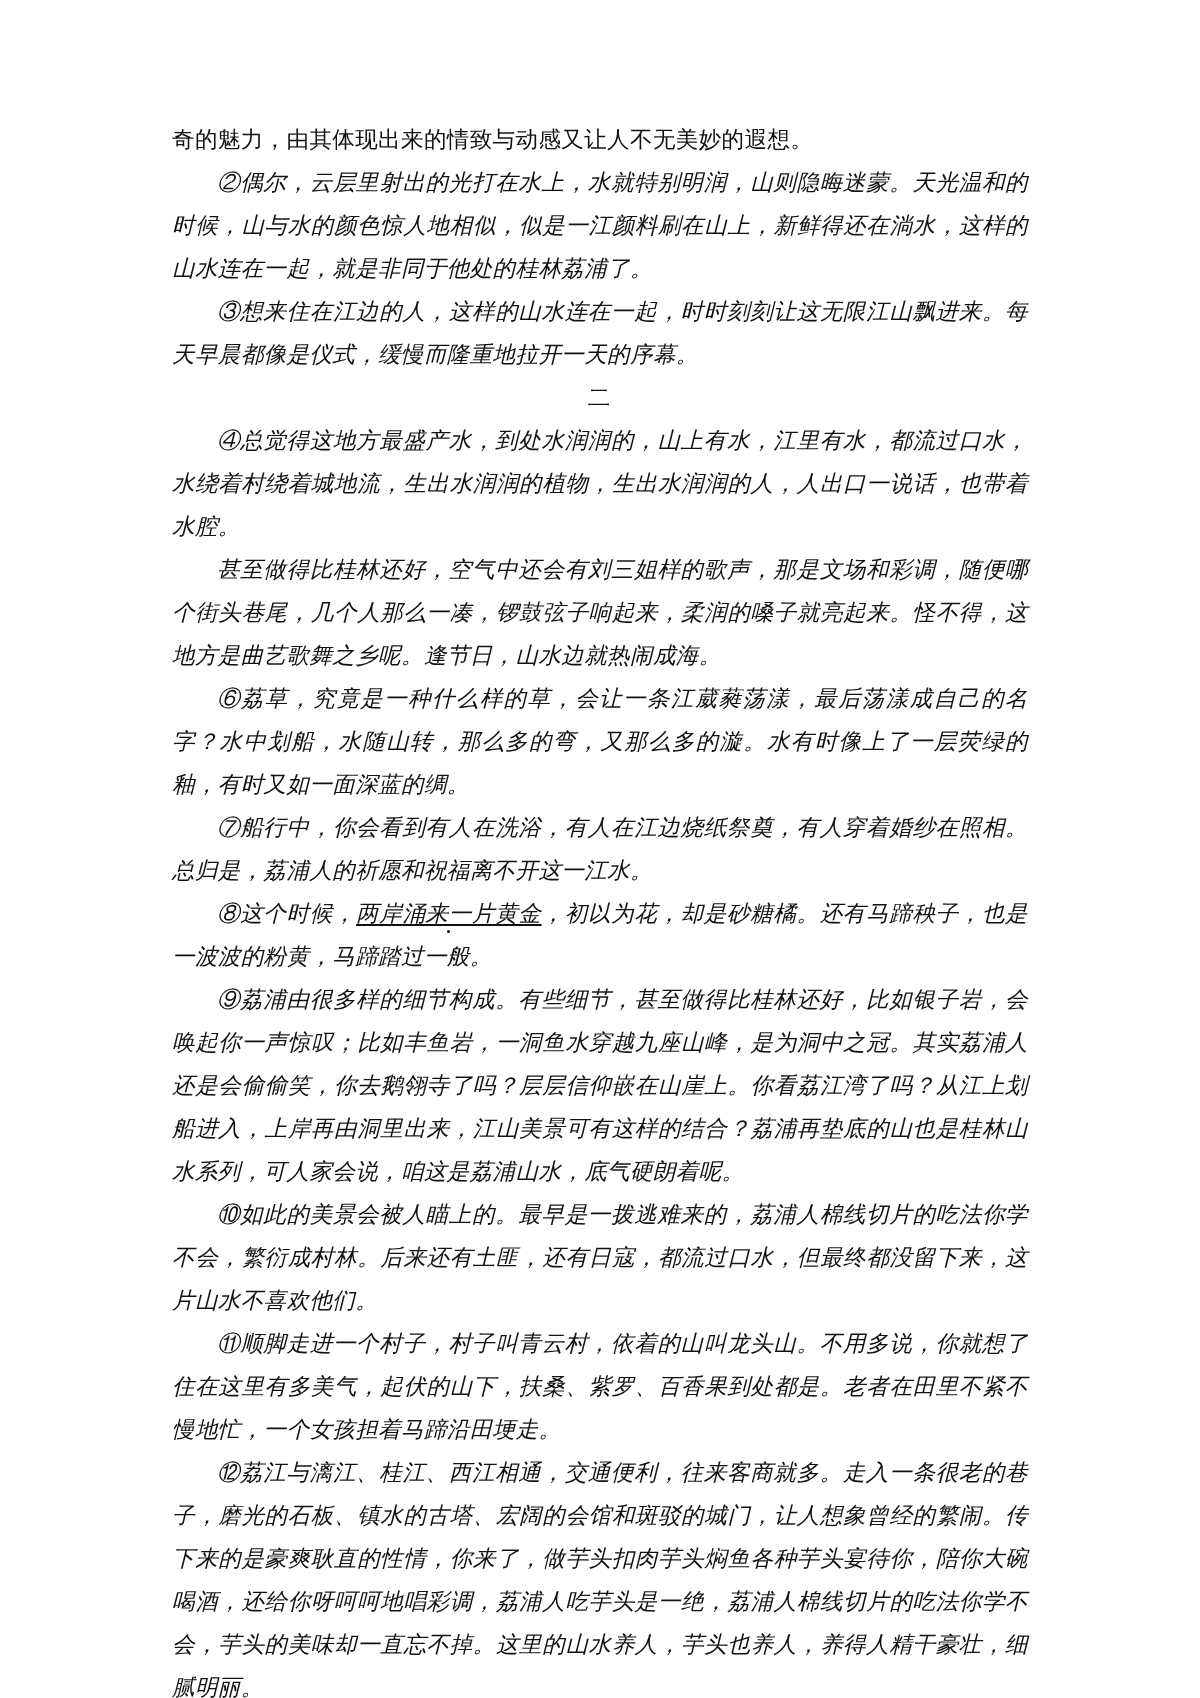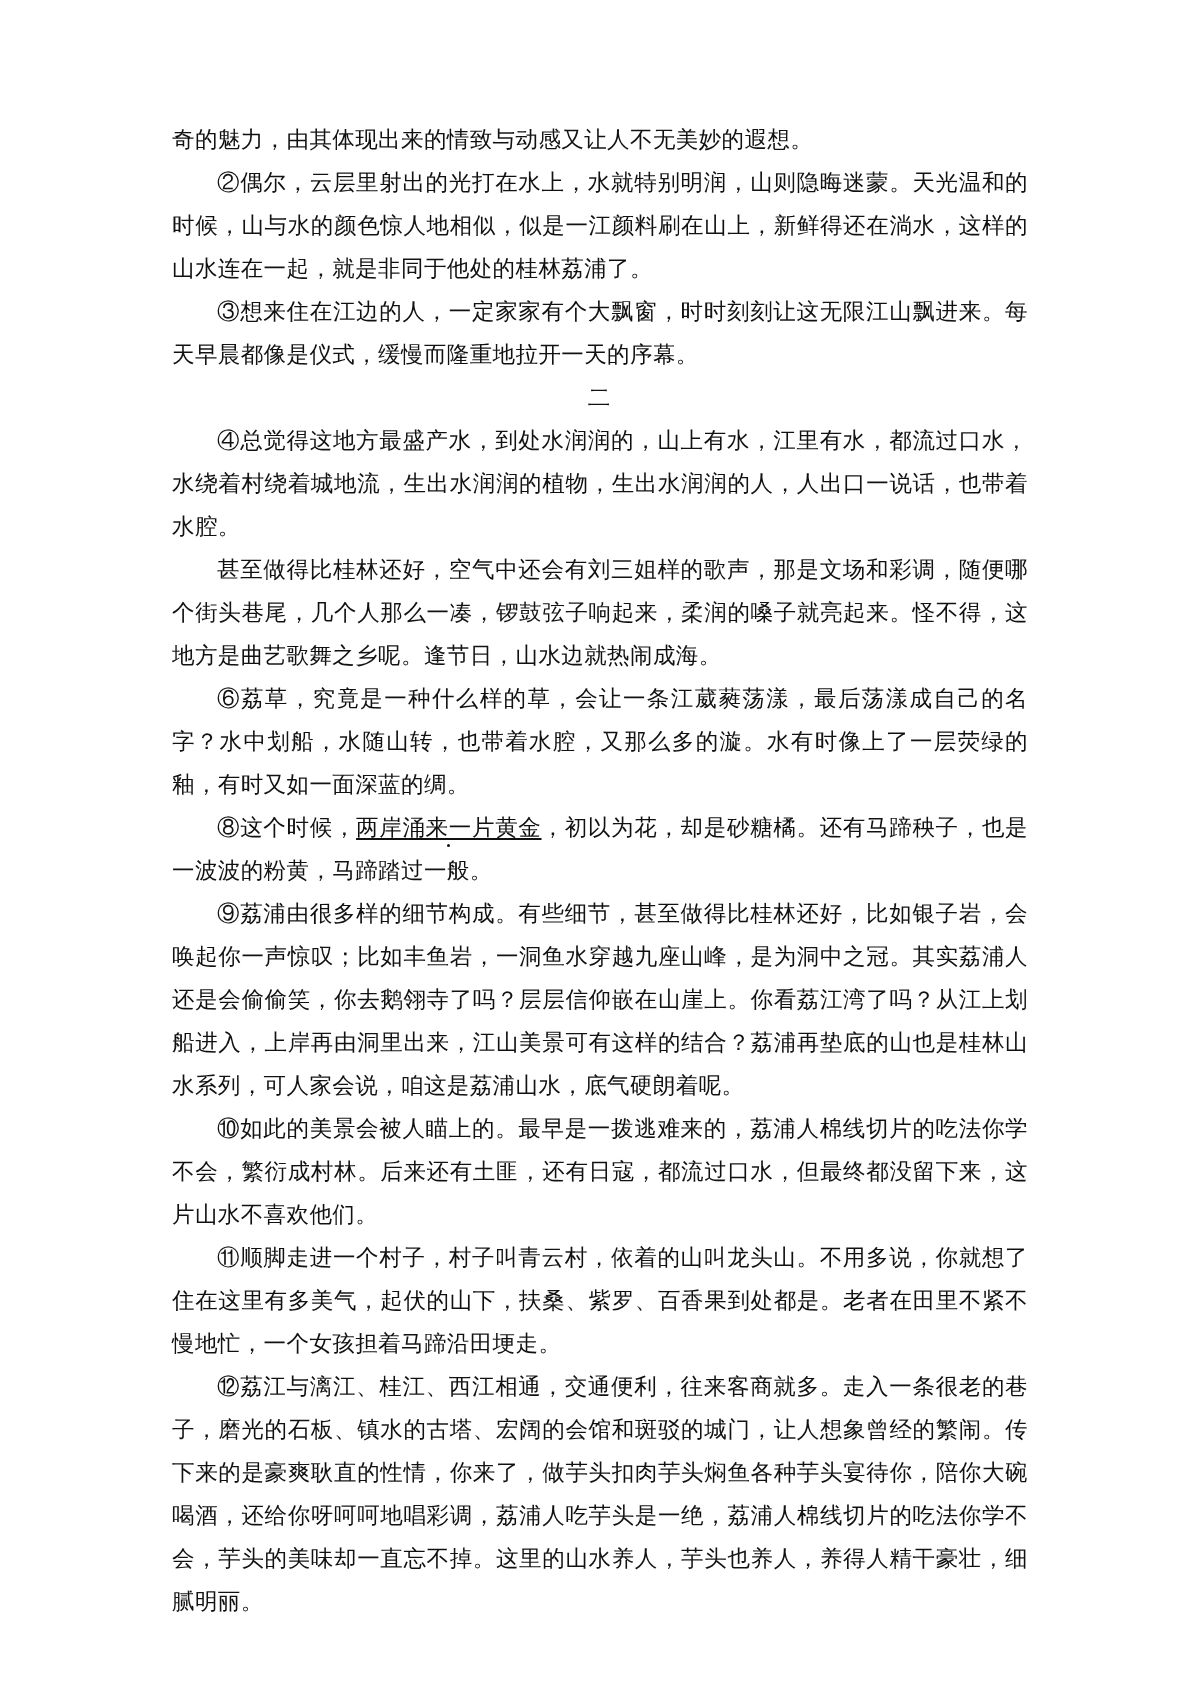--- a/index.html
+++ b/index.html
@@ -27,20 +27,21 @@
     text-align: justify;
     text-justify: inter-ideograph;
     letter-spacing: 0.4px;
   }
   .para {
     margin: 0;
     text-indent: 0;
   }
   .para.indent {
     text-indent: 45px;
+    font-style: italic;
   }
   .section-mark {
     text-align: center;
     margin: 0;
     font-size: 22.5px;
     line-height: 43px;
     letter-spacing: 2px;
   }
   .emph-underline {
     text-decoration: underline;
@@ -64,30 +65,31 @@
 </head>
 <body>
 
 <div class="page">
   <div class="doc-body">
 
     <p class="para">奇的魅力，由其体现出来的情致与动感又让人不无美妙的遐想。</p>
 
     <p class="para indent">②偶尔，云层里射出的光打在水上，水就特别明润，山则隐晦迷蒙。天光温和的时候，山与水的颜色惊人地相似，似是一江颜料刷在山上，新鲜得还在淌水，这样的山水连在一起，就是非同于他处的桂林荔浦了。</p>
 
-    <p class="para indent">③想来住在江边的人，一定家家有个大飘窗，时时刻刻让这无限江山飘进来。每天早晨都像是仪式，缓慢而隆重地拉开一天的序幕。</p>
+    <p class="para indent">③想来住在江边的人，这样的山水连在一起，时时刻刻让这无限江山飘进来。每天早晨都像是仪式，缓慢而隆重地拉开一天的序幕。</p>
 
     <p class="section-mark">二</p>
 
     <p class="para indent">④总觉得这地方最盛产水，到处水润润的，山上有水，江里有水，都流过口水，水绕着村绕着城地流，生出水润润的植物，生出水润润的人，人出口一说话，也带着水腔。</p>
 
     <p class="para indent">甚至做得比桂林还好，空气中还会有刘三姐样的歌声，那是文场和彩调，随便哪个街头巷尾，几个人那么一凑，锣鼓弦子响起来，柔润的嗓子就亮起来。怪不得，这地方是曲艺歌舞之乡呢。逢节日，山水边就热闹成海。</p>
 
-    <p class="para indent">⑥荔草，究竟是一种什么样的草，会让一条江葳蕤荡漾，最后荡漾成自己的名字？水中划船，水随山转，也带着水腔，又那么多的漩。水有时像上了一层荧绿的釉，有时又如一面深蓝的绸。</p>
+    <p class="para indent">⑥荔草，究竟是一种什么样的草，会让一条江葳蕤荡漾，最后荡漾成自己的名字？水中划船，水随山转，那么多的弯，又那么多的漩。水有时像上了一层荧绿的釉，有时又如一面深蓝的绸。</p>
 
+    <p class="para indent">⑦船行中，你会看到有人在洗浴，有人在江边烧纸祭奠，有人穿着婚纱在照相。总归是，荔浦人的祈愿和祝福离不开这一江水。</p>
 
     <p class="para indent"><span>⑧这个时候，</span><span class="emph-underline dot-under">两岸涌来一片黄金</span><span>，初以为花，却是砂糖橘。还有马蹄秧子，也是一波波的粉黄，马蹄踏过一般。</span></p>
 
     <p class="para indent">⑨荔浦由很多样的细节构成。有些细节，甚至做得比桂林还好，比如银子岩，会唤起你一声惊叹；比如丰鱼岩，一洞鱼水穿越九座山峰，是为洞中之冠。其实荔浦人还是会偷偷笑，你去鹅翎寺了吗？层层信仰嵌在山崖上。你看荔江湾了吗？从江上划船进入，上岸再由洞里出来，江山美景可有这样的结合？荔浦再垫底的山也是桂林山水系列，可人家会说，咱这是荔浦山水，底气硬朗着呢。</p>
 
     <p class="para indent">⑩如此的美景会被人瞄上的。最早是一拨逃难来的，荔浦人棉线切片的吃法你学不会，繁衍成村林。后来还有土匪，还有日寇，都流过口水，但最终都没留下来，这片山水不喜欢他们。</p>
 
     <p class="para indent">⑪顺脚走进一个村子，村子叫青云村，依着的山叫龙头山。不用多说，你就想了住在这里有多美气，起伏的山下，扶桑、紫罗、百香果到处都是。老者在田里不紧不慢地忙，一个女孩担着马蹄沿田埂走。</p>
 
     <p class="para indent">⑫荔江与漓江、桂江、西江相通，交通便利，往来客商就多。走入一条很老的巷子，磨光的石板、镇水的古塔、宏阔的会馆和斑驳的城门，让人想象曾经的繁闹。传下来的是豪爽耿直的性情，你来了，做芋头扣肉芋头焖鱼各种芋头宴待你，陪你大碗喝酒，还给你呀呵呵地唱彩调，荔浦人吃芋头是一绝，荔浦人棉线切片的吃法你学不会，芋头的美味却一直忘不掉。这里的山水养人，芋头也养人，养得人精干豪壮，细腻明丽。</p>

